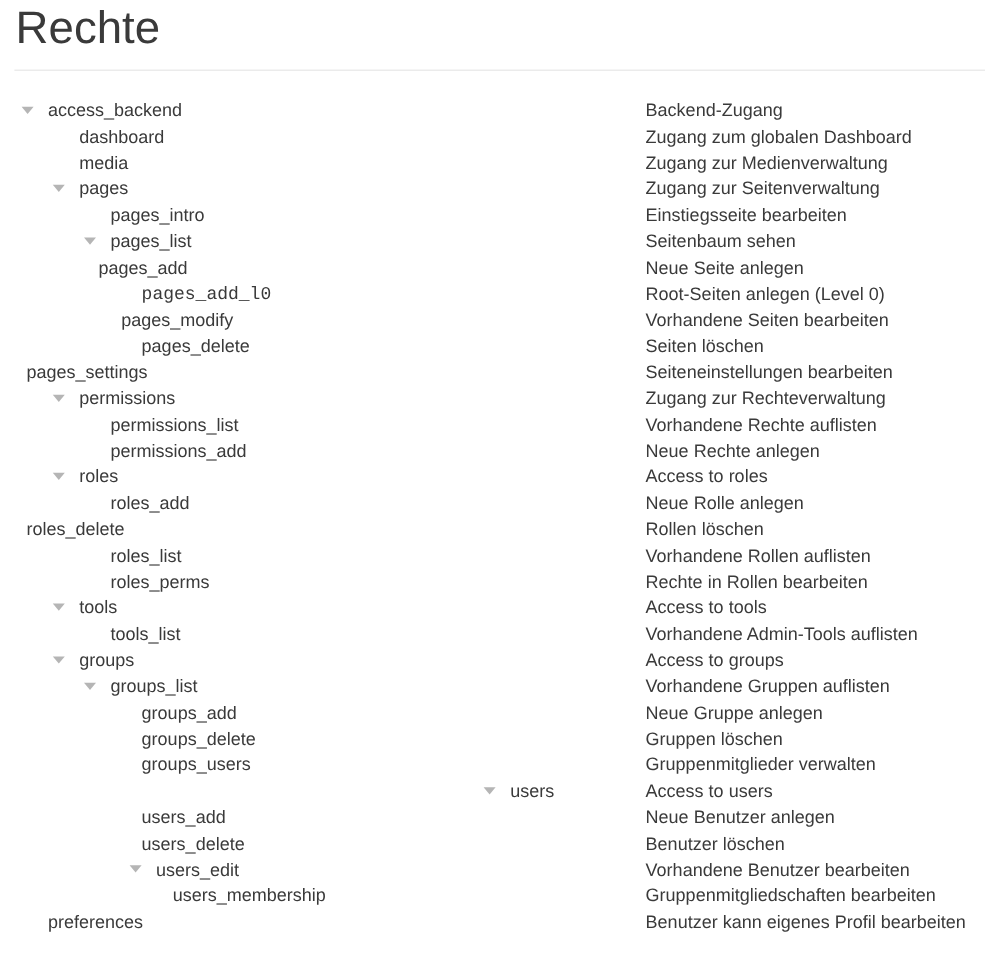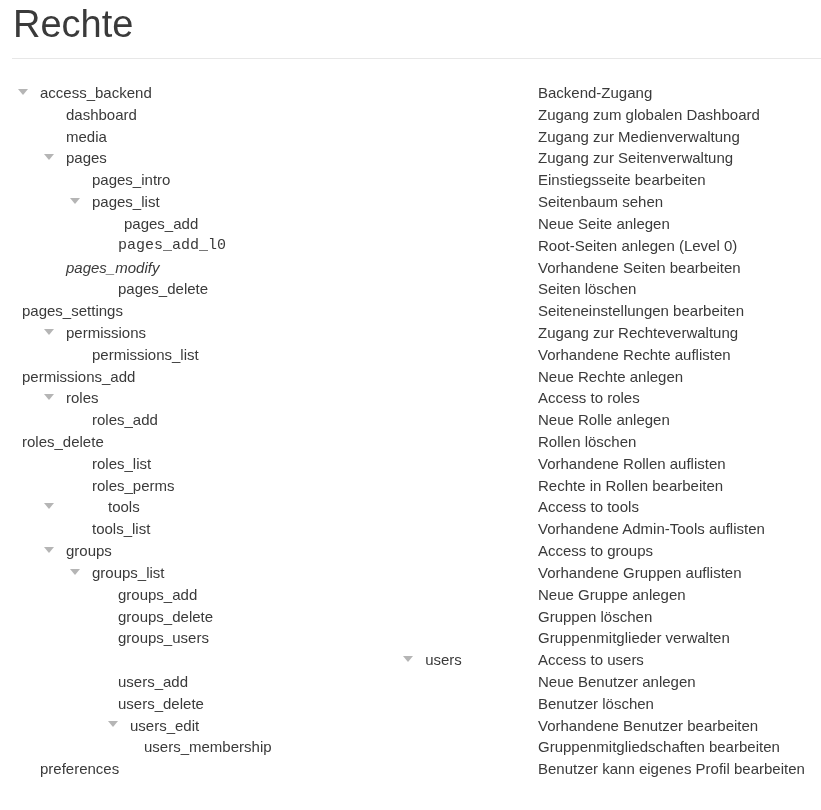--- a/index.html
+++ b/index.html
@@ -133,37 +133,37 @@
 
   <div class="row">
     <div class="tree-cell" style="padding-left: 70px;">
       <span class="tri"></span>
       <span class="perm-name">pages_list</span>
     </div>
     <span class="desc" style="left: 538px;">Seitenbaum sehen</span>
   </div>
 
   <div class="row">
-    <div class="tree-cell" style="padding-left: 102px;">
+    <div class="tree-cell" style="padding-left: 60px;">
       <span class="tri tri-hidden"></span>
       <span class="perm-name">pages_add</span>
     </div>
     <span class="desc" style="left: 538px;">Neue Seite anlegen</span>
   </div>
 
   <div class="row">
     <div class="tree-cell" style="padding-left: 96px; font-family: Liberation Mono, monospace;">
       <span class="tri tri-hidden"></span>
       <span class="perm-name">pages_add_l0</span>
     </div>
     <span class="desc" style="left: 538px;">Root-Seiten anlegen (Level 0)</span>
   </div>
 
   <div class="row">
-    <div class="tree-cell" style="padding-left: 44px; font-style: italic;">
+    <div class="tree-cell" style="padding-left: 79px;">
       <span class="tri tri-hidden"></span>
       <span class="perm-name">pages_modify</span>
     </div>
     <span class="desc" style="left: 538px;">Vorhandene Seiten bearbeiten</span>
   </div>
 
   <div class="row">
     <div class="tree-cell" style="padding-left: 96px;">
       <span class="tri tri-hidden"></span>
       <span class="perm-name">pages_delete</span>
@@ -189,21 +189,21 @@
 
   <div class="row">
     <div class="tree-cell" style="padding-left: 70px;">
       <span class="tri tri-hidden"></span>
       <span class="perm-name">permissions_list</span>
     </div>
     <span class="desc" style="left: 538px;">Vorhandene Rechte auflisten</span>
   </div>
 
   <div class="row">
-    <div class="tree-cell" style=" text-align: right;">
+    <div class="tree-cell" style="padding-left: 70px; text-align: right;">
       <span class="tri tri-hidden"></span>
       <span class="perm-name">permissions_add</span>
     </div>
     <span class="desc" style="left: 538px;">Neue Rechte anlegen</span>
   </div>
 
   <div class="row">
     <div class="tree-cell" style="padding-left: 44px;">
       <span class="tri"></span>
       <span class="perm-name">roles</span>
@@ -237,21 +237,21 @@
 
   <div class="row">
     <div class="tree-cell" style="padding-left: 70px;">
       <span class="tri tri-hidden"></span>
       <span class="perm-name">roles_perms</span>
     </div>
     <span class="desc" style="left: 538px;">Rechte in Rollen bearbeiten</span>
   </div>
 
   <div class="row">
-    <div class="tree-cell" style="padding-left: 44px; gap: 42px;">
+    <div class="tree-cell" style="padding-left: 44px;">
       <span class="tri"></span>
       <span class="perm-name">tools</span>
     </div>
     <span class="desc" style="left: 538px;">Access to tools</span>
   </div>
 
   <div class="row">
     <div class="tree-cell" style="padding-left: 70px;">
       <span class="tri tri-hidden"></span>
       <span class="perm-name">tools_list</span>

